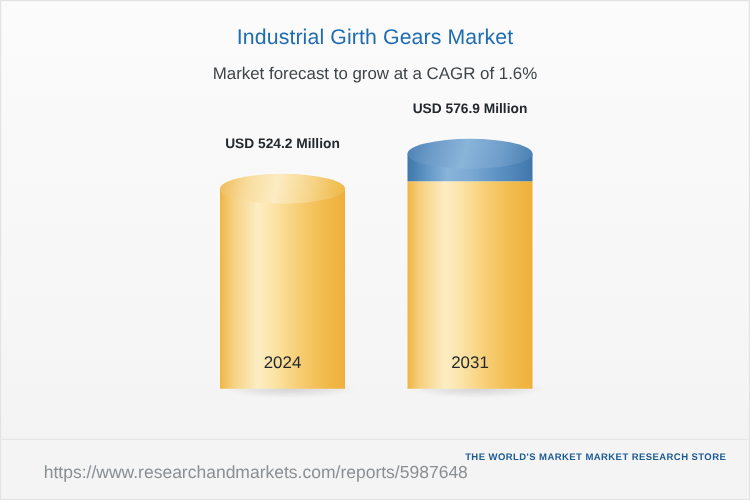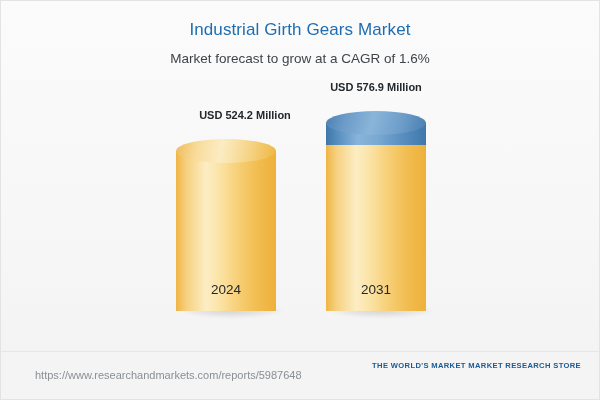--- a/index.html
+++ b/index.html
@@ -65,21 +65,21 @@
 
   .value-label {
     position: absolute;
     left: 50%;
     transform: translateX(-50%);
     white-space: nowrap;
     font-size: 11px;
     font-weight: bold;
     color: #23282c;
   }
-  .g0 .value-label { bottom: 190px; margin-left: 19px; }
+  .g0 .value-label { bottom: 190px; }
   .g1 .value-label { bottom: 218px; }
 
   .cylinder {
     position: absolute;
     bottom: 0;
     left: 0;
     width: 100px;
   }
   .g0 .cylinder { height: 172px; }
   .g1 .cylinder { height: 200px; }
@@ -194,21 +194,21 @@
     bottom: 0;
     width: 100%;
     height: 47px;
     border-top: 1px solid #e6e6e6;
     background: #f4f4f4;
   }
   .footer-url {
     position: absolute;
     left: 22px;
     top: 17px;
-    font-size: 11px;
+    font-size: 14px;
     color: #8a8f94;
     white-space: nowrap;
     padding-left: 12px;
   }
   .logo {
     position: absolute;
     right: 18px;
     top: 7px;
     text-align: center;
   }

